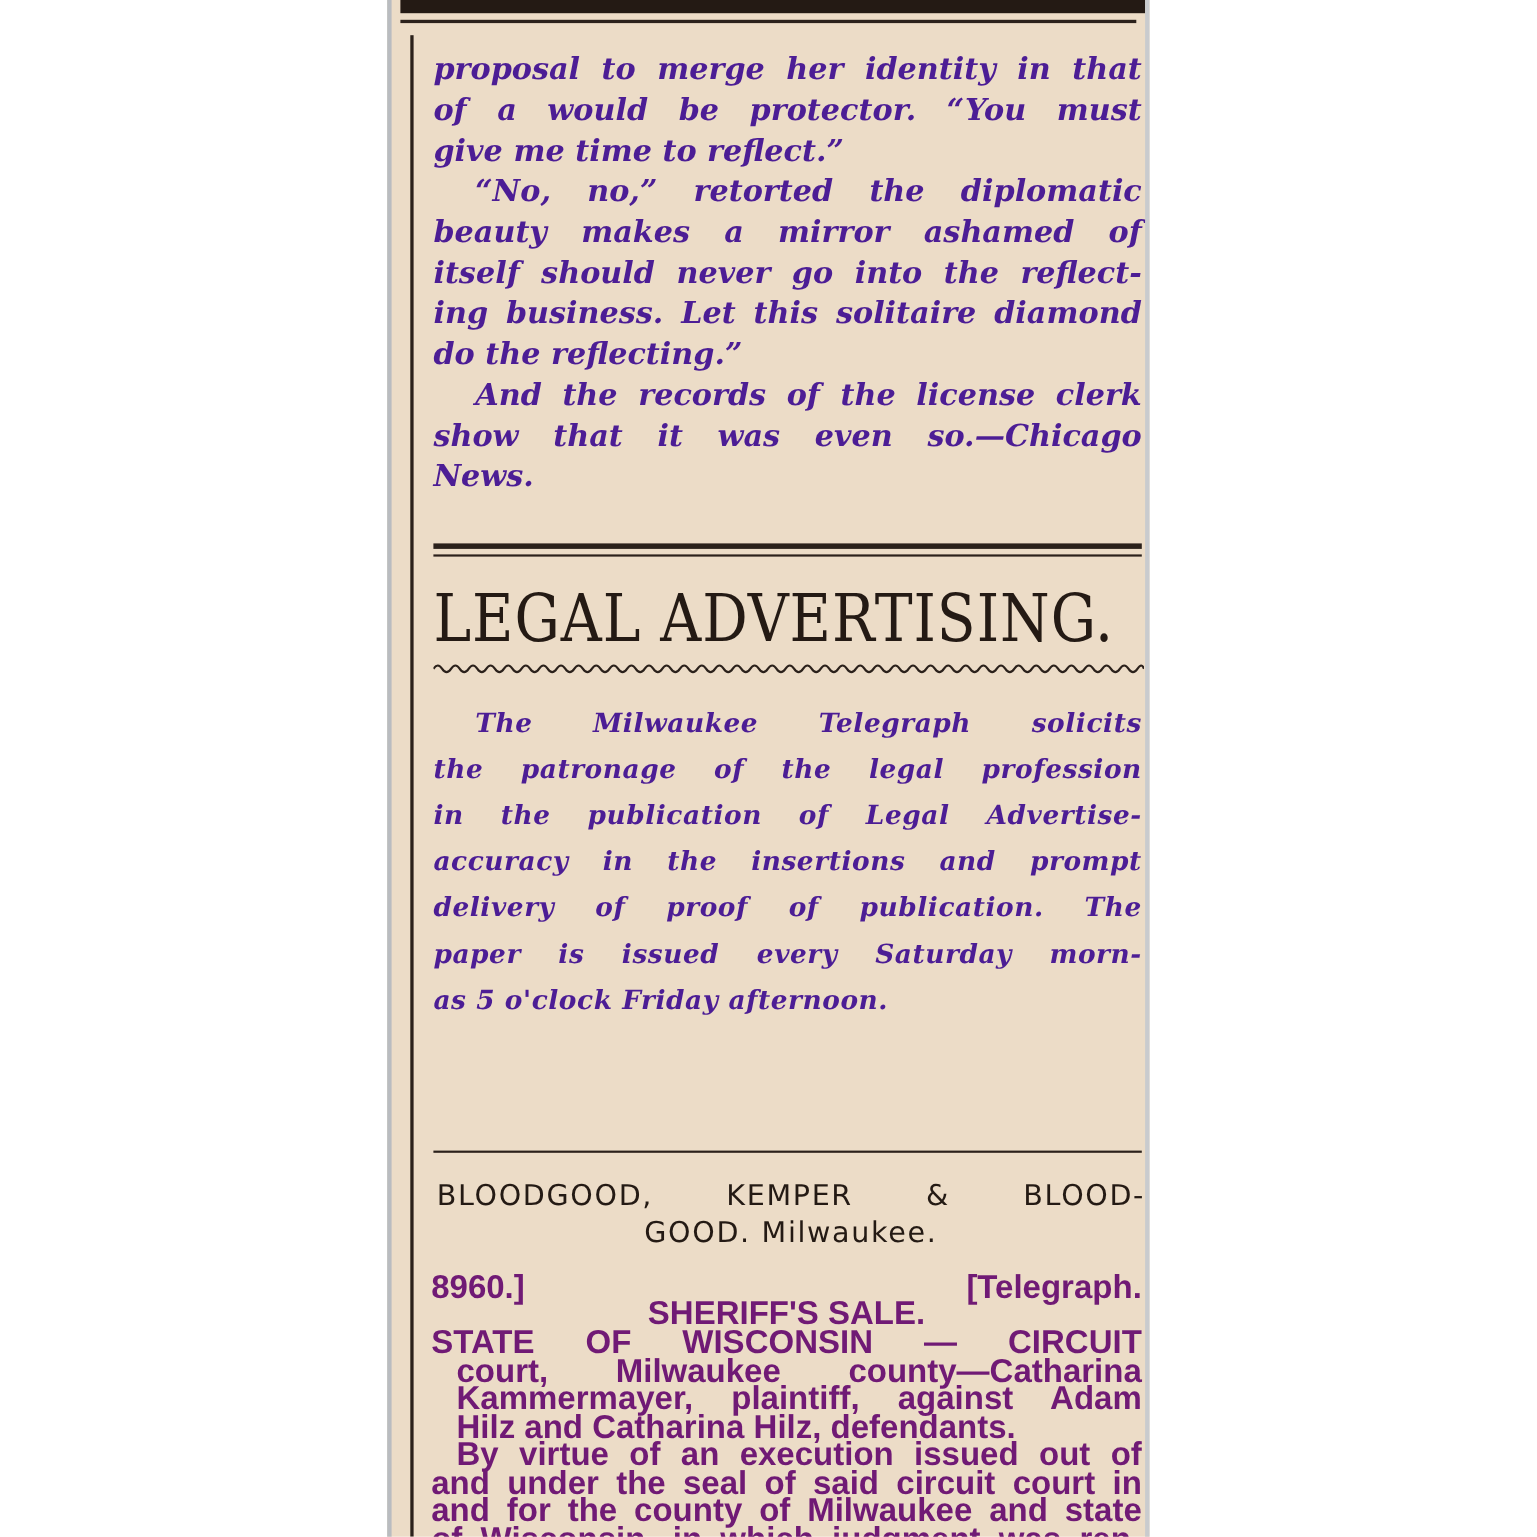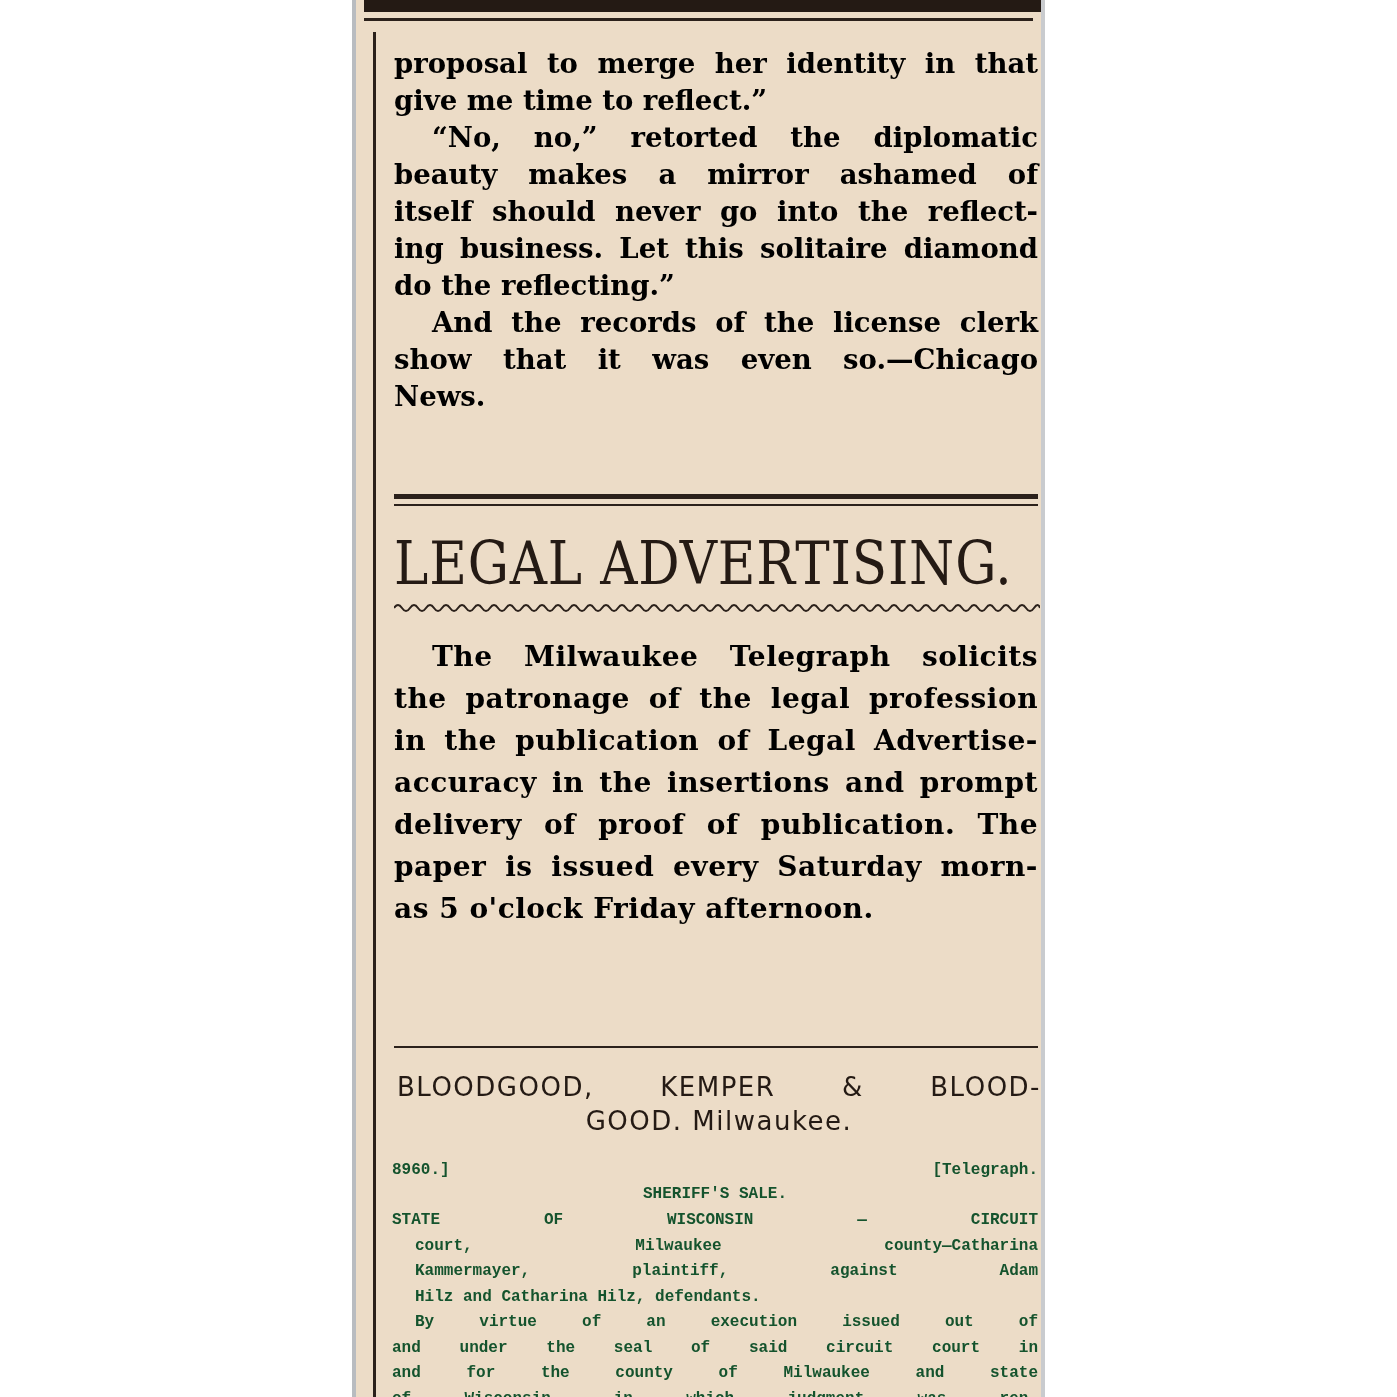--- a/index.html
+++ b/index.html
@@ -12,61 +12,62 @@
       border-left: 4px solid #b9bcc0;
       border-right: 4px solid #c9cbce;
       box-sizing: border-box;
       overflow: hidden;
     }
     .topbar { position: absolute; left: 8px; right: 0; top: 0; height: 12px; background: #241a14; }
     .topline { position: absolute; left: 8px; right: 8px; top: 18px; height: 3px; background: #2b211b; }
     .colrule { position: absolute; left: 17px; top: 32px; bottom: 0; width: 3px; background: #2b211b; }
     .txt {
       position: absolute; left: 38px; width: 644px;
-      font-family: "DejaVu Serif", serif; color: #000000;
+      font-family: "DejaVu Serif", serif; color: #4c1d95;
       font-weight: bold; font-size: 27.5px; line-height: 37px;
-      text-align: justify; text-align-last: justify;
+      text-align: justify; text-align-last: justify; font-style: italic;
     }
     .p { margin: 0; }
     .indent { text-indent: 38px; }
     .rule2 { position: absolute; left: 38px; width: 644px; }
     .rule2 .a { height: 5px; background: #2b211b; }
     .rule2 .b { height: 2px; background: #2b211b; margin-top: 5px; }
     .headline {
       position: absolute; left: 38px; top: 528px; width: 646px; height: 70px;
       font-family: "DejaVu Serif", serif; font-size: 60px; line-height: 70px;
       color: #241a14; letter-spacing: 1px; white-space: nowrap;
       transform: scaleX(0.86); transform-origin: left center; font-weight: normal;
     }
     .wavy { position: absolute; left: 38px; top: 602px; width: 646px; height: 12px; }
-    .body2 { font-size: 28px; line-height: 42px; letter-spacing: 0.5px; }
+    .body2 { font-size: 24px; line-height: 42px; letter-spacing: 0.5px; }
     .sep { position: absolute; left: 38px; width: 644px; height: 2px; background: #2b211b; }
     .firm {
       position: absolute; left: 41px; width: 644px;
       font-family: "DejaVu Sans", sans-serif; font-size: 26px; color: #241a14;
       letter-spacing: 1.5px;
     }
     .small {
       position: absolute; left: 36px; width: 646px;
-      font-family: Liberation Mono, monospace; font-weight: bold; color: #14532d;
-      font-size: 16px; line-height: 25.5px;
+      font-family: Liberation Sans, sans-serif; font-weight: bold; color: #701a75;
+      font-size: 30px; line-height: 25.5px;
     }
     .hang { padding-left: 23px; }
     .just { text-align: justify; text-align-last: justify; }
   </style>
 </head>
 <body>
 
 <div class="clip">
   <div class="topbar"></div>
   <div class="topline"></div>
   <div class="colrule"></div>
 
   <div class="txt" style="top:45px;">
     <p class="p">proposal to merge her identity in that</p>
+    <p class="p">of a would be protector. “You must</p>
     <p class="p" style="text-align-last:left;">give me time to reflect.”</p>
     <p class="p indent">“No, no,” retorted the diplomatic</p>
     <p class="p">beauty makes a mirror ashamed of</p>
     <p class="p">itself should never go into the reflect-</p>
     <p class="p">ing business. Let this solitaire diamond</p>
     <p class="p" style="text-align-last:left;">do the reflecting.”</p>
     <p class="p indent">And the records of the license clerk</p>
     <p class="p">show that it was even so.—Chicago</p>
     <p class="p" style="text-align-last:left;">News.</p>
   </div>

